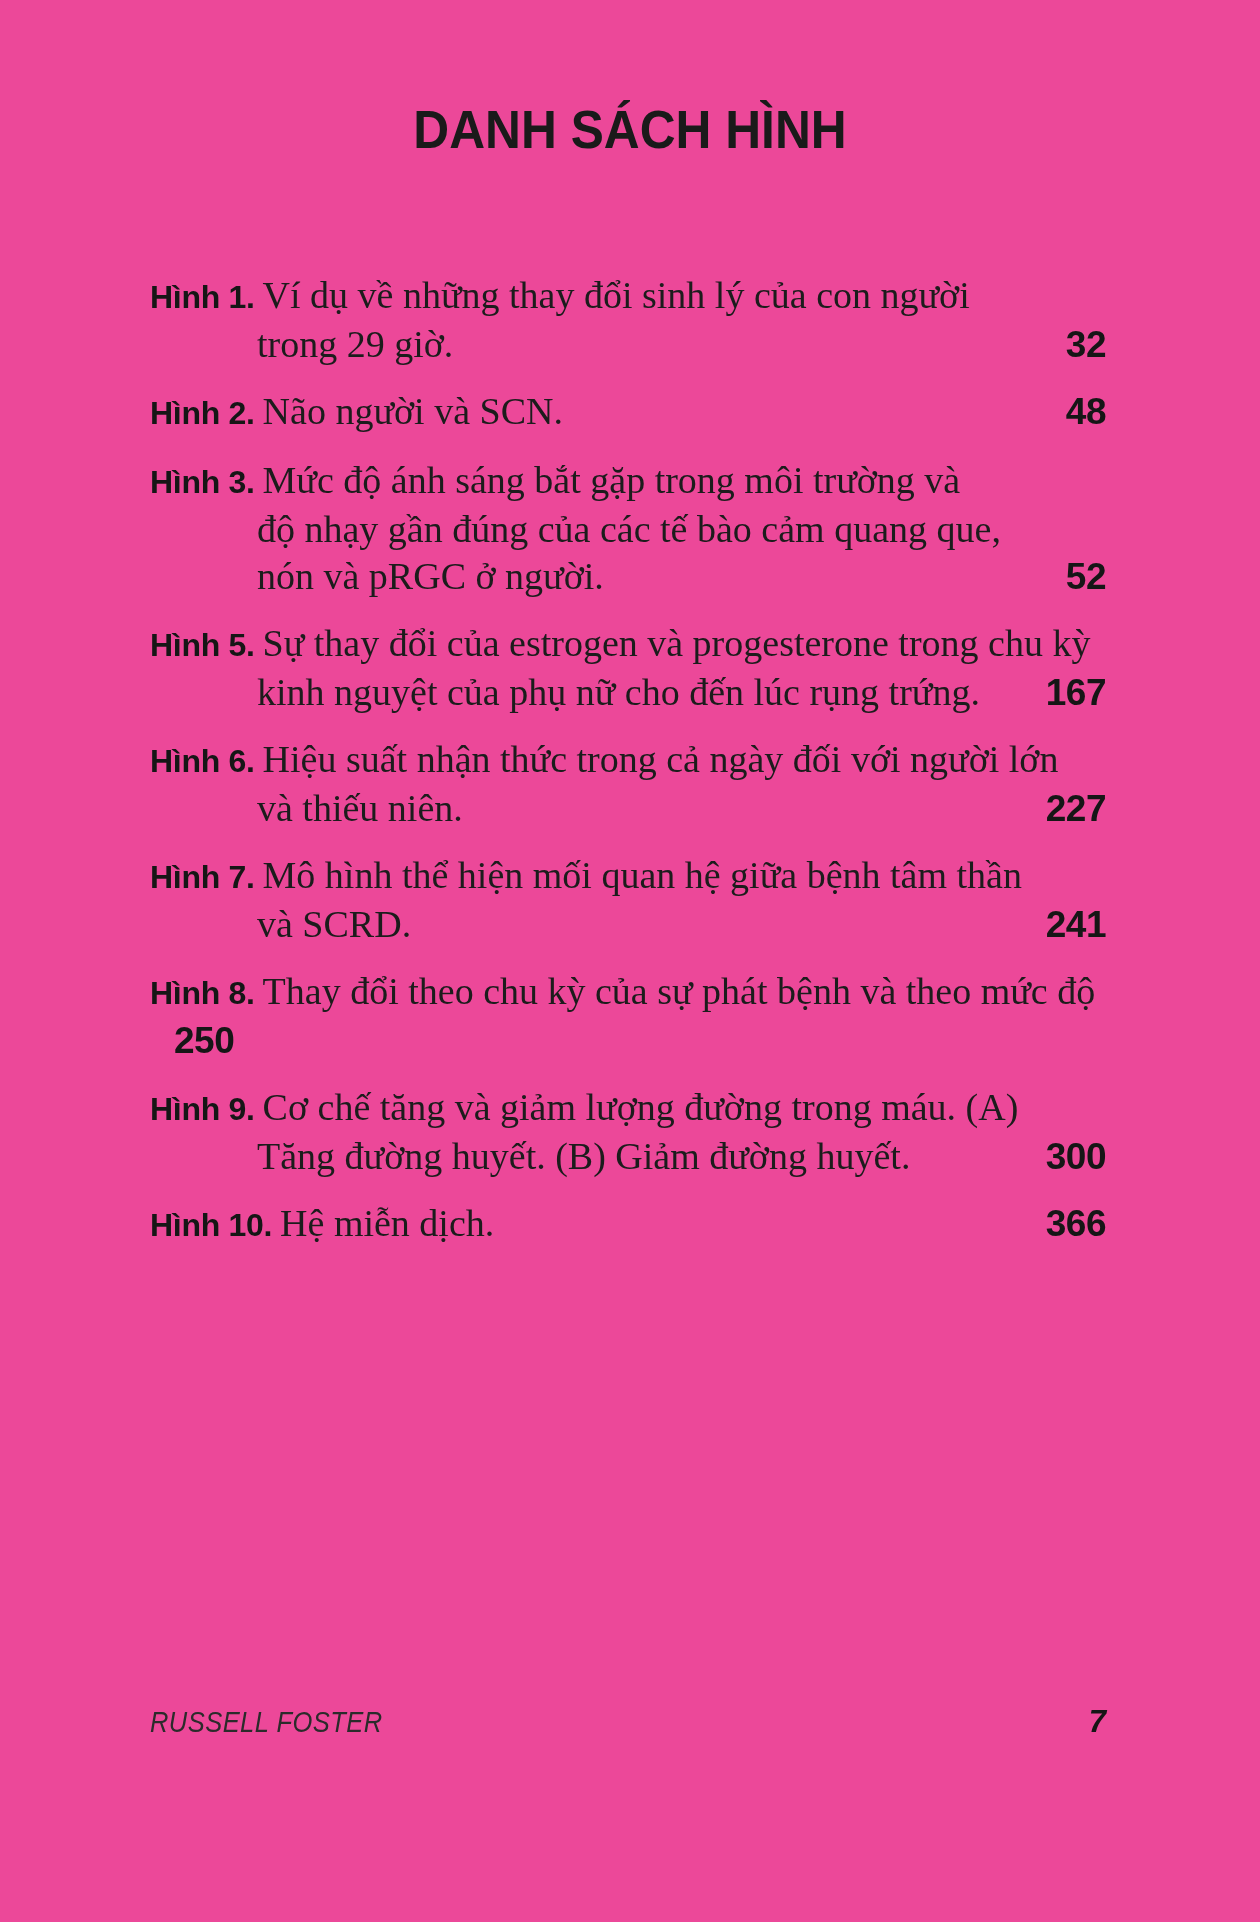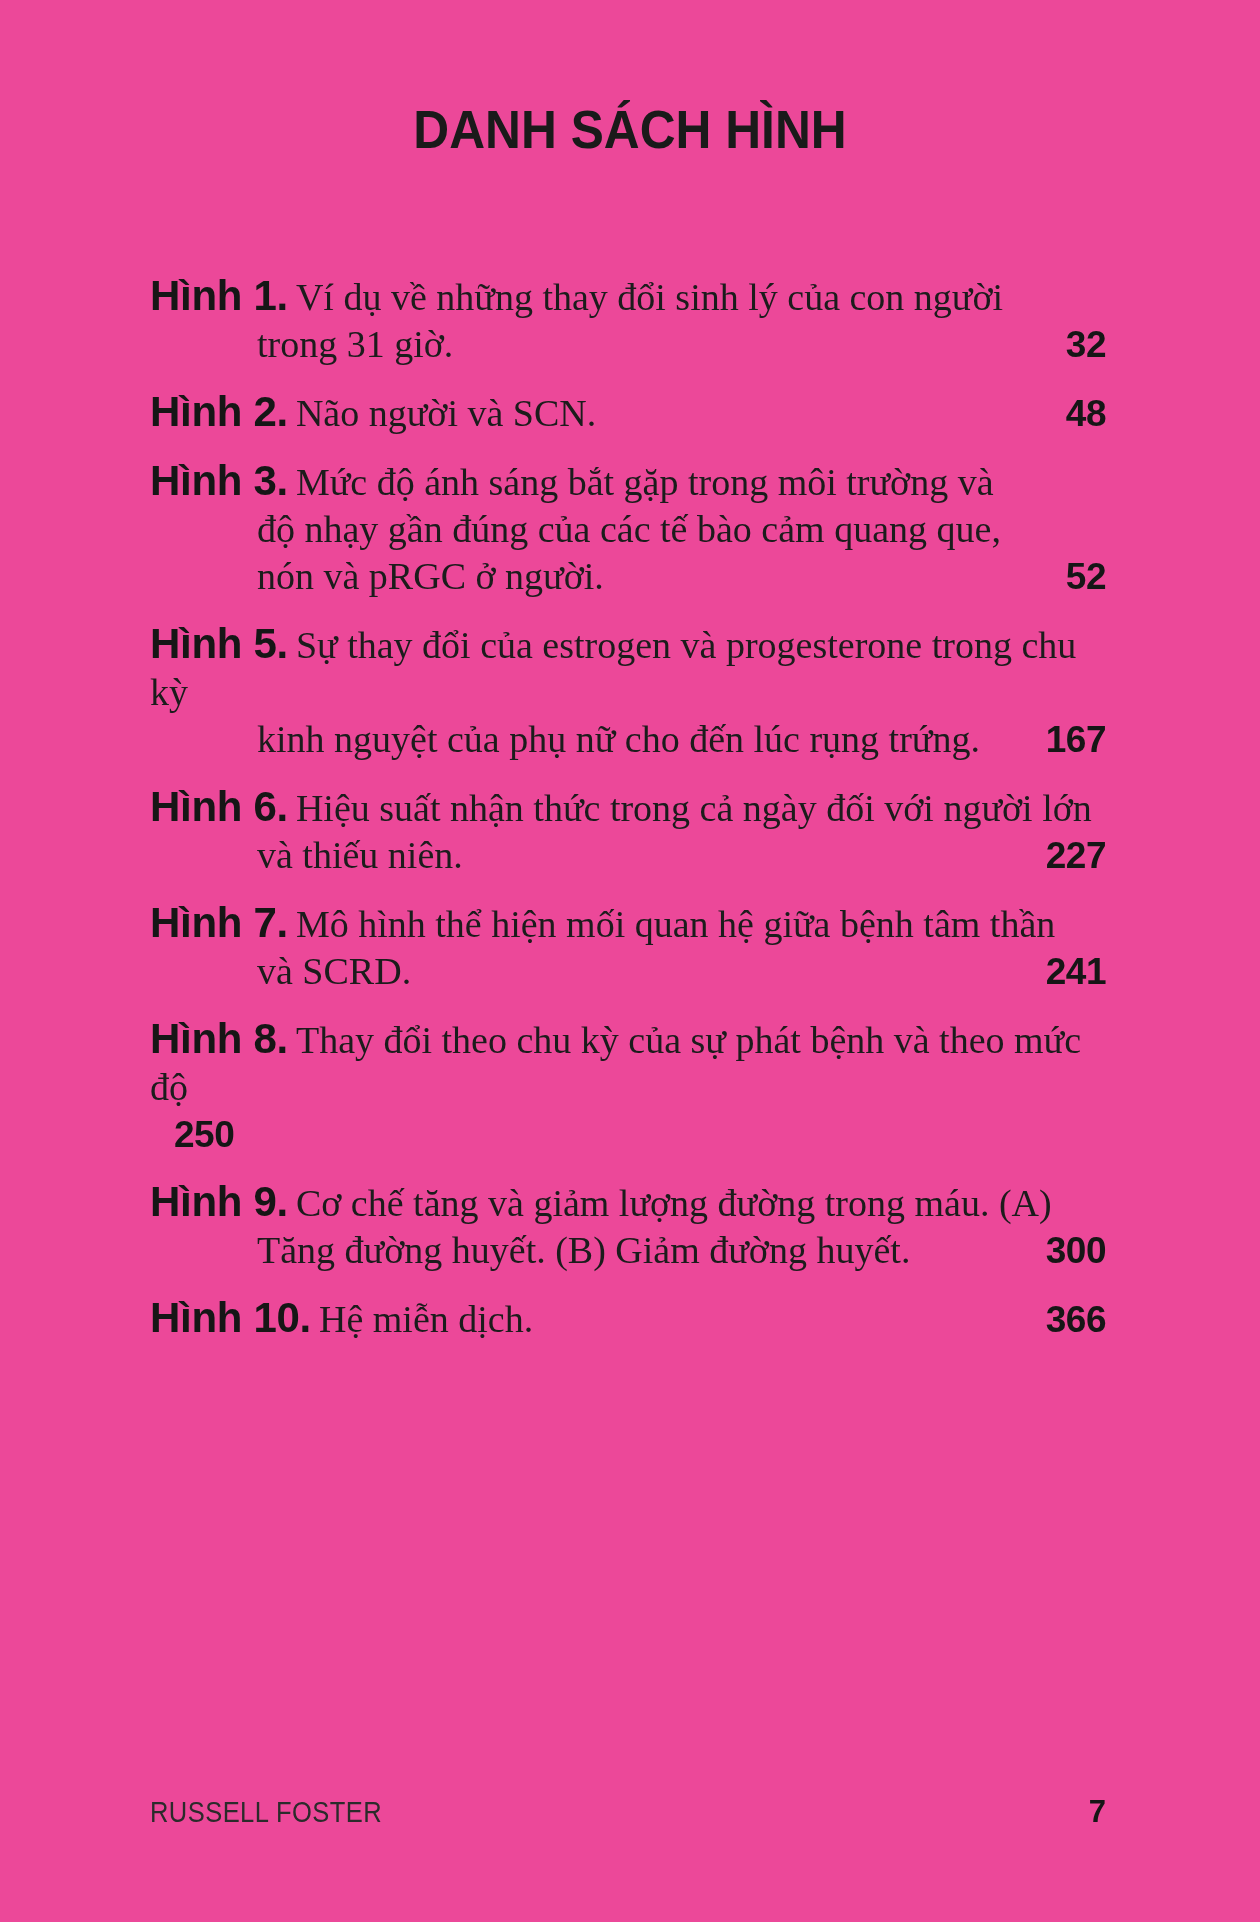--- a/index.html
+++ b/index.html
@@ -43,42 +43,43 @@
   }
   .line .lt {
     font-family: "Liberation Serif", "DejaVu Serif", serif;
     font-size: 38px;
     color: #1c1c1c;
   }
   .line.cont .lt { padding-left: 107px; display: inline-block; }
   .fig-label {
     font-family: "Liberation Sans", "DejaVu Sans", sans-serif;
     font-weight: 700;
-    font-size: 42px;
+    font-size: 32px;
     letter-spacing: -0.3px;
     color: #161616;
     margin-right: 8px;
   }
   .page-num {
     font-family: "Liberation Sans", "DejaVu Sans", sans-serif;
     font-weight: 700;
     font-size: 37px;
     letter-spacing: -0.5px;
     color: #161616;
     flex-shrink: 0;
     padding-left: 24px;
   }
   .footer {
     position: absolute;
     left: 150px;
     right: 154px;
-    top: 1794px;
+    top: 1704px;
     display: flex;
     justify-content: space-between;
     align-items: baseline;
+    font-style: italic;
   }
   .author {
     font-family: "Liberation Sans", "DejaVu Sans", sans-serif;
     font-weight: 400;
     font-size: 29px;
     letter-spacing: 0.5px;
     color: #2b2b2b;
     transform: scaleX(0.88);
     transform-origin: left center;
     display: inline-block;
@@ -98,21 +99,21 @@
 
   <h1 class="page-title">DANH SÁCH HÌNH</h1>
 
   <div class="figure-list">
 
     <div class="entry">
       <div class="line">
         <span class="lt"><span class="fig-label">Hình 1.</span><span>Ví dụ về những thay đổi sinh lý của con người</span></span>
       </div>
       <div class="line cont">
-        <span class="lt">trong 31 giờ.</span>
+        <span class="lt">trong 29 giờ.</span>
         <span class="page-num">32</span>
       </div>
     </div>
 
     <div class="entry">
       <div class="line">
         <span class="lt"><span class="fig-label">Hình 2.</span><span>Não người và SCN.</span></span>
         <span class="page-num">48</span>
       </div>
     </div>

